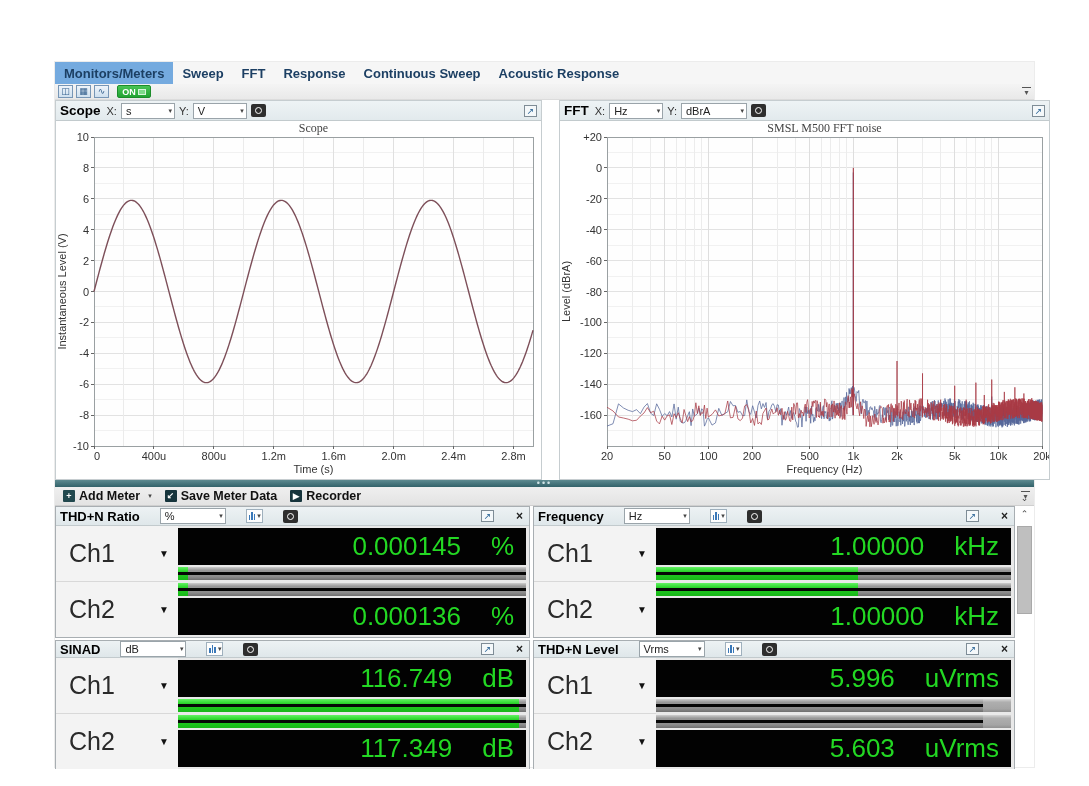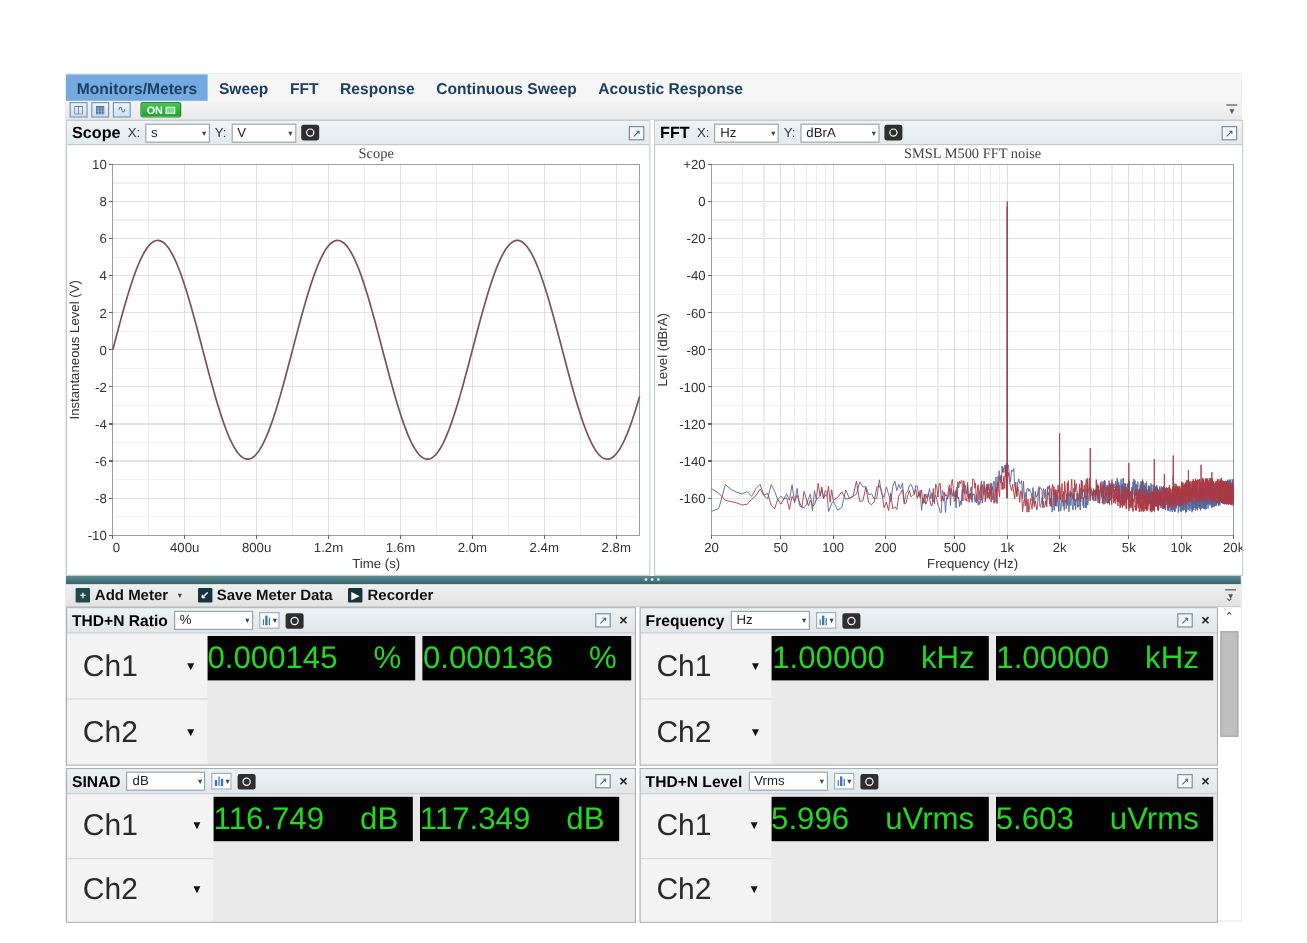--- a/index.html
+++ b/index.html
@@ -13,21 +13,21 @@
 
   
   .minibar { height:16px; background:linear-gradient(#f4f4f4,#e9e9e9); display:flex; align-items:center; gap:3px; padding:0 3px; border-bottom:1px solid #dcdcdc; }
   .mini-icon { width:15px; height:13px; border:1px solid #7796b6; background:linear-gradient(#eef4fa,#cfe0ef); color:#35618e; font-size:9px; line-height:11px; text-align:center; }
   .on-toggle { margin-left:5px; width:34px; height:13px; background:linear-gradient(#49c455,#22a332); border:1px solid #1d8c2b; border-radius:2px; color:#fff; font-size:9px; font-weight:bold; display:flex; align-items:center; justify-content:center; gap:2px; }
   .on-screen { width:8px; height:6px; border:1px solid #d6f5d9; background:#7fd98a; }
   .overflow-icon { margin-left:auto; color:#555; font-size:8px; line-height:8px; text-align:center; }
   .overflow-icon .bar { display:block; width:9px; height:1px; background:#555; margin:0 auto 1px; }
 
   
-  .charts { height:380px; display:flex; gap:3px; background:#fff; }
+  .charts { height:380px; display:flex; gap:17px; background:#fff; }
   .chart-panel { background:#fff; border:1px solid #c6cdd0; display:flex; flex-direction:column; }
   .chart-panel.left { width:487px; }
   .chart-panel.right { flex:1; }
   .c-header { height:20px; background:linear-gradient(#eef3f5,#e2eaed); border-bottom:1px solid #c2cacd; display:flex; align-items:center; gap:4px; padding:0 4px; }
   .c-title { font-size:13.5px; font-weight:bold; color:#000; margin-right:2px; }
   .axis-lbl { font-size:11px; color:#333; }
   .dropdown { height:16px; background:#fff; border:1px solid #9aa4aa; display:flex; align-items:center; font-size:11px; color:#222; padding:0 2px 0 4px; }
   .dropdown .val { flex:1; }
   .dd-arrow { font-size:7px; color:#444; margin-left:4px; }
   .dd-s { width:54px; }
@@ -46,32 +46,32 @@
   
   .meterbar { height:19px; background:linear-gradient(#efefef,#e3e3e3); display:flex; align-items:center; gap:5px; padding:0 4px; border-bottom:1px solid #cfcfcf; }
   .mbtn { display:flex; align-items:center; gap:4px; font-size:12.5px; font-weight:bold; color:#111; padding:0 4px; }
   .mbtn-icon { width:12px; height:12px; background:#21484e; color:#fff; font-size:9px; font-weight:bold; line-height:12px; text-align:center; border-radius:1px; }
   .mbtn-icon.dark { background:#16343c; }
   .mbtn .dd-arrow { font-size:7px; }
 
   
   .meters { position:relative; flex:1; background:#fff; }
   .meter-panel { position:absolute; border:1px solid #a8aeb2; background:#e9e9e9; display:flex; flex-direction:column; }
-  .m-header { height:21px; background:linear-gradient(#edf2f4,#dfe7ea); border-bottom:1px solid #c2cacd; display:flex; align-items:center; gap:5px; padding:0 4px; }
+  .m-header { height:21px; background:linear-gradient(#edf2f4,#dfe7ea); border-bottom:1px solid #c2cacd; display:flex; align-items:center; gap:20px; padding:0 4px; }
   .m-title { font-size:13px; font-weight:bold; color:#000; }
   .icon-bars { width:17px; height:14px; border:1px solid #9fb0bd; background:#fdfdfd; display:flex; align-items:flex-end; gap:1px; padding:2px 1px 2px 2px; }
   .icon-bars i { display:block; width:2px; background:#3a78b8; }
   .icon-bars .b1{height:5px;} .icon-bars .b2{height:8px;} .icon-bars .b3{height:6px;}
   .icon-bars .dd-arrow { margin-left:1px; align-self:center; }
   .m-body { flex:1; display:flex; }
   .ch-col { width:122px; background:#f3f3f3; display:flex; flex-direction:column; }
   .ch-cell { flex:1; display:flex; align-items:center; padding-left:13px; font-size:25px; color:#2a2a2a; }
   .ch-cell + .ch-cell { border-top:1px solid #d8d8d8;justify-content:space-between; }
   .ch-cell .tri { margin-left:auto; margin-right:9px; font-size:10px; color:#111; }
-  .vals { flex:1; display:flex; flex-direction:row; padding:2px 3px 2px 0; gap:2px; background:#e9e9e9; }
+  .vals { flex:1; display:flex; flex-direction:column; padding:2px 3px 2px 0; gap:2px; background:#e9e9e9; }
   .display { height:37px; background:#020202; color:#23d823; display:flex; align-items:center; justify-content:flex-end; font-size:26px; padding-right:12px; white-space:nowrap; }
   .display .unit { margin-left:30px; }
   .bar { position:relative; height:13px; background:linear-gradient(#cdcdcd,#989898 25%,#8b8b8b 75%,#6f6f6f); overflow:hidden; }
   .bar .fill { position:absolute; left:0; top:0; bottom:0; width:var(--fill,0%); background:linear-gradient(#63f263,#21cf21 40%,#18b518); }
   .bar .bline { position:absolute; left:0; top:5px; height:3px; width:var(--line,100%); background:#060606; }
   .bar .cap { position:absolute; top:0; bottom:0; left:var(--line,100%); right:0; background:rgba(235,235,235,.28); }
   .bar + .bar { margin-top:1px; }
 
   
   .vscroll { position:absolute; right:0; top:0; bottom:0; width:20px; background:#f2f2f2; border-left:1px solid #d2d2d2; }

